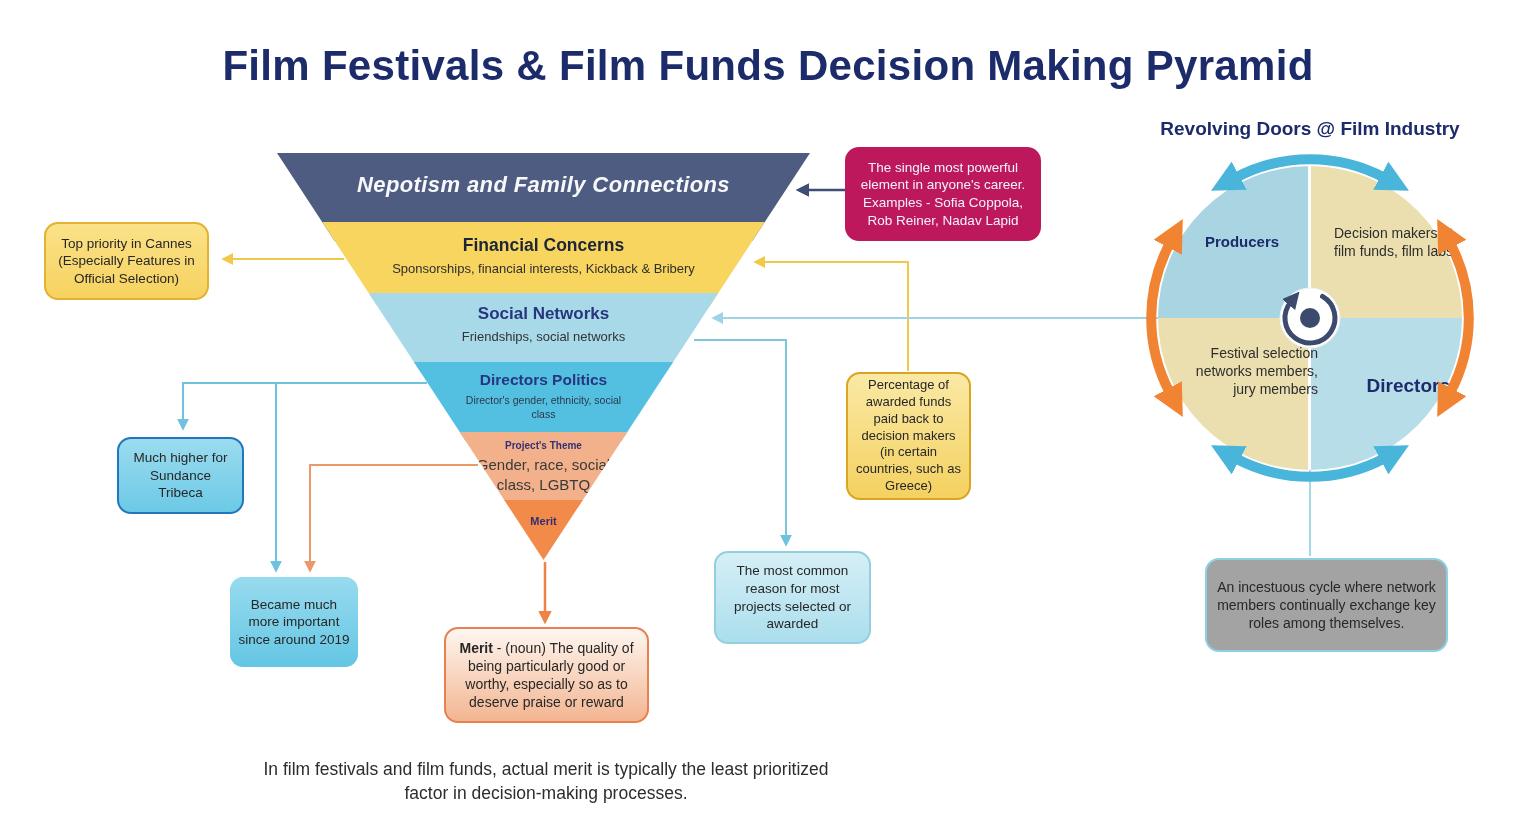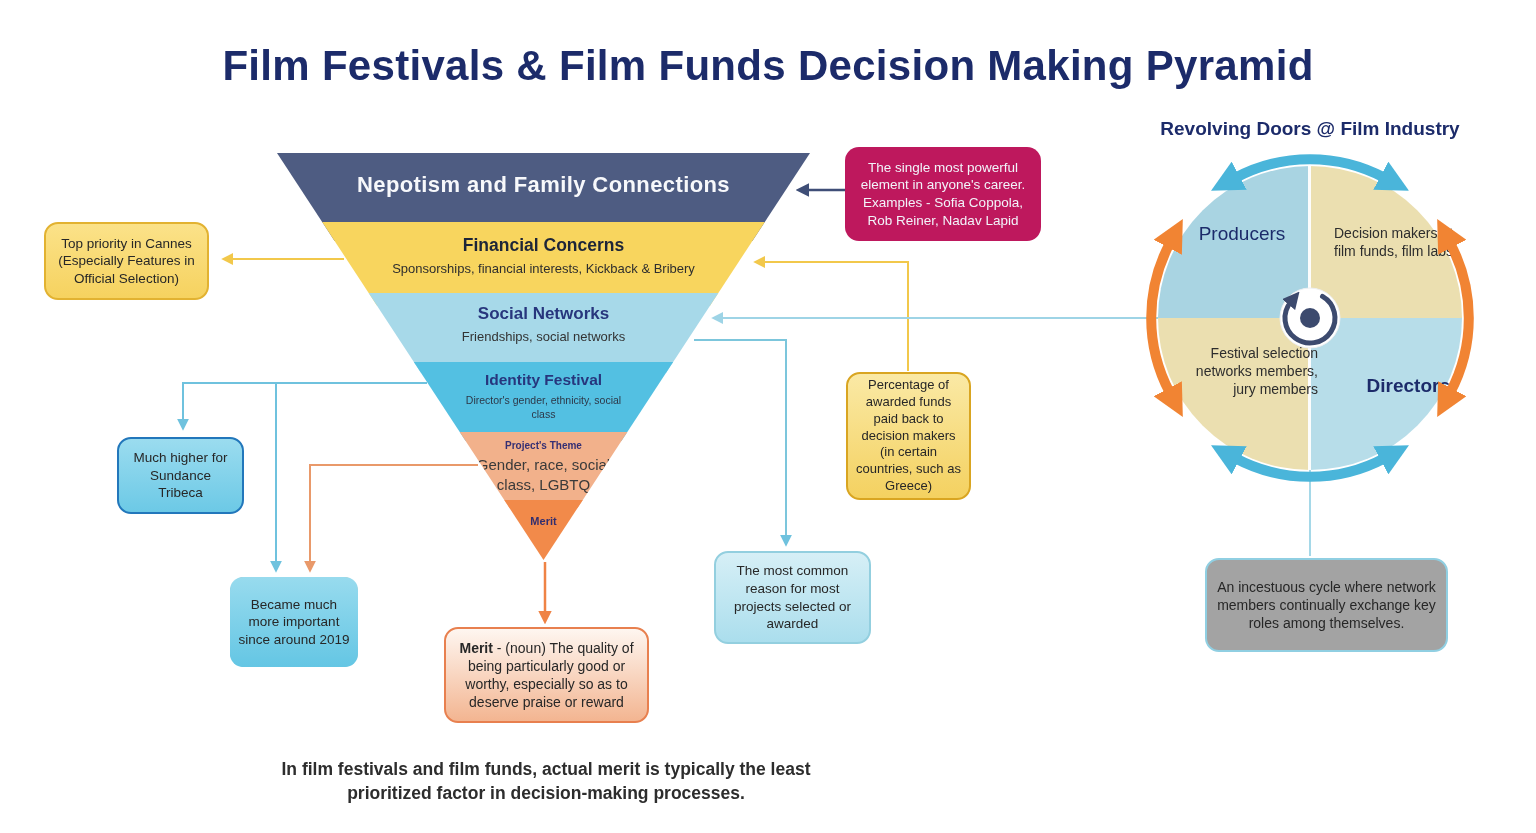--- a/index.html
+++ b/index.html
@@ -20,21 +20,21 @@
     left:277px;top:153px;width:533px;height:407px;
     clip-path:polygon(0 0,100% 0,50% 100%);
   }
   .layer{position:absolute;left:0;width:100%;display:flex;flex-direction:column;align-items:center;}
   .layer-1{top:0;height:69px;padding-top:19px;}
   .layer-2{top:69px;height:71px;padding-top:13px;gap:5px;}
   .layer-3{top:140px;height:69px;padding-top:11px;gap:5px;}
   .layer-4{top:209px;height:70px;padding-top:9px;gap:5px;}
   .layer-5{top:279px;height:68px;padding-top:8px;gap:4px;}
   .layer-6{top:347px;height:60px;padding-top:15px;}
-  .lt1{font-size:22px;font-weight:700;color:#f7f8fb;letter-spacing:.4px;}
+  .lt1{font-size:22px;font-weight:700;color:#f7f8fb;letter-spacing:.4px;font-style:italic;}
   .lt2{font-size:17.5px;font-weight:700;color:#1d2538;}
   .ls2{font-size:13px;color:#2e2e2e;}
   .lt3{font-size:17px;font-weight:700;color:#27367d;}
   .ls3{font-size:13px;color:#333;}
   .lt4{font-size:15.5px;font-weight:700;color:#27367d;}
   .ls4{font-size:10.5px;color:#2d3748;width:170px;text-align:center;line-height:1.3;}
   .lt5{font-size:10px;font-weight:700;color:#352f73;}
   .ls5{font-size:15px;color:#3a3a3a;width:140px;text-align:center;line-height:1.3;}
   .lt6{font-size:11px;font-weight:700;color:#332e6e;}
   
@@ -58,31 +58,31 @@
   .box-meritdef{left:444px;top:627px;width:205px;height:96px;
     background:linear-gradient(180deg,#fef6f0,#f3b591);border-color:#e8804f;font-size:14px;justify-content:center;}
   .box-kickback{left:846px;top:372px;width:125px;height:128px;
     background:linear-gradient(180deg,#fae9a5,#f4d160);border-color:#d9a521;font-size:13px;padding:4px 6px;}
   .box-common{left:714px;top:551px;width:157px;height:93px;
     background:linear-gradient(180deg,#d6eff6,#abdeed);border-color:#93cfdf;}
   .box-incest{left:1205px;top:558px;width:243px;height:94px;
     background:#a3a3a3;border-color:#90cfe2;font-size:14px;}
   
   .footer-note{left:256px;top:758px;width:580px;text-align:center;
-    font-size:17.5px;color:#2d2d2d;line-height:1.35;font-weight:bold;}
+    font-size:17.5px;color:#2d2d2d;line-height:1.35;}
   
   .rev-heading{left:1160px;top:118px;width:300px;text-align:center;
     font-size:19px;font-weight:700;color:#1c2b6a;}
   .rev-circle{
     left:1158px;top:166px;width:304px;height:304px;border-radius:50%;
     background:conic-gradient(from 0deg,#ebdfb0 0 25%,#b7dde9 25% 50%,#ebdfb0 50% 75%,#a9d4e2 75% 100%);
   }
   .rev-divider{position:absolute;left:150px;top:0;width:3px;height:100%;background:#fdfdfd;}
   .q-label{position:absolute;line-height:1.3;}
-  .q-producers{left:22px;top:56px;width:124px;text-align:center;font-size:19px;font-weight:400;color:#1c2b6a;}
+  .q-producers{left:22px;top:66px;width:124px;text-align:center;font-size:15px;font-weight:700;color:#1c2b6a;}
   .q-decision{left:176px;top:58px;width:122px;text-align:left;font-size:14px;color:#2d2d2d;}
   .q-festival{left:34px;top:178px;width:126px;text-align:right;font-size:14px;color:#2d2d2d;}
   .q-directors{left:172px;top:208px;width:120px;text-align:right;font-size:19px;font-weight:700;color:#1c2b6a;}
   
   .overlay{left:0;top:0;pointer-events:none;}
 </style>
 </head>
 <body>
 
 <div class="abs main-title">Film Festivals &amp; Film Funds Decision Making Pyramid</div>
@@ -93,21 +93,21 @@
   </div>
   <div class="layer layer-2" style="background: rgb(248, 213, 94);">
     <div class="lt2">Financial Concerns</div>
     <div class="ls2">Sponsorships, financial interests, Kickback &amp; Bribery</div>
   </div>
   <div class="layer layer-3" style="background: rgb(167, 217, 233);">
     <div class="lt3">Social Networks</div>
     <div class="ls3">Friendships, social networks</div>
   </div>
   <div class="layer layer-4" style="background: rgb(83, 192, 226);">
-    <div class="lt4">Identity Festival</div>
+    <div class="lt4">Directors Politics</div>
     <div class="ls4">Director's gender, ethnicity, social class</div>
   </div>
   <div class="layer layer-5" style="background: rgb(242, 177, 139);">
     <div class="lt5">Project's Theme</div>
     <div class="ls5">Gender, race, social class, LGBTQ</div>
   </div>
   <div class="layer layer-6" style="background: rgb(242, 138, 74);">
     <div class="lt6">Merit</div>
   </div>
 </div>

